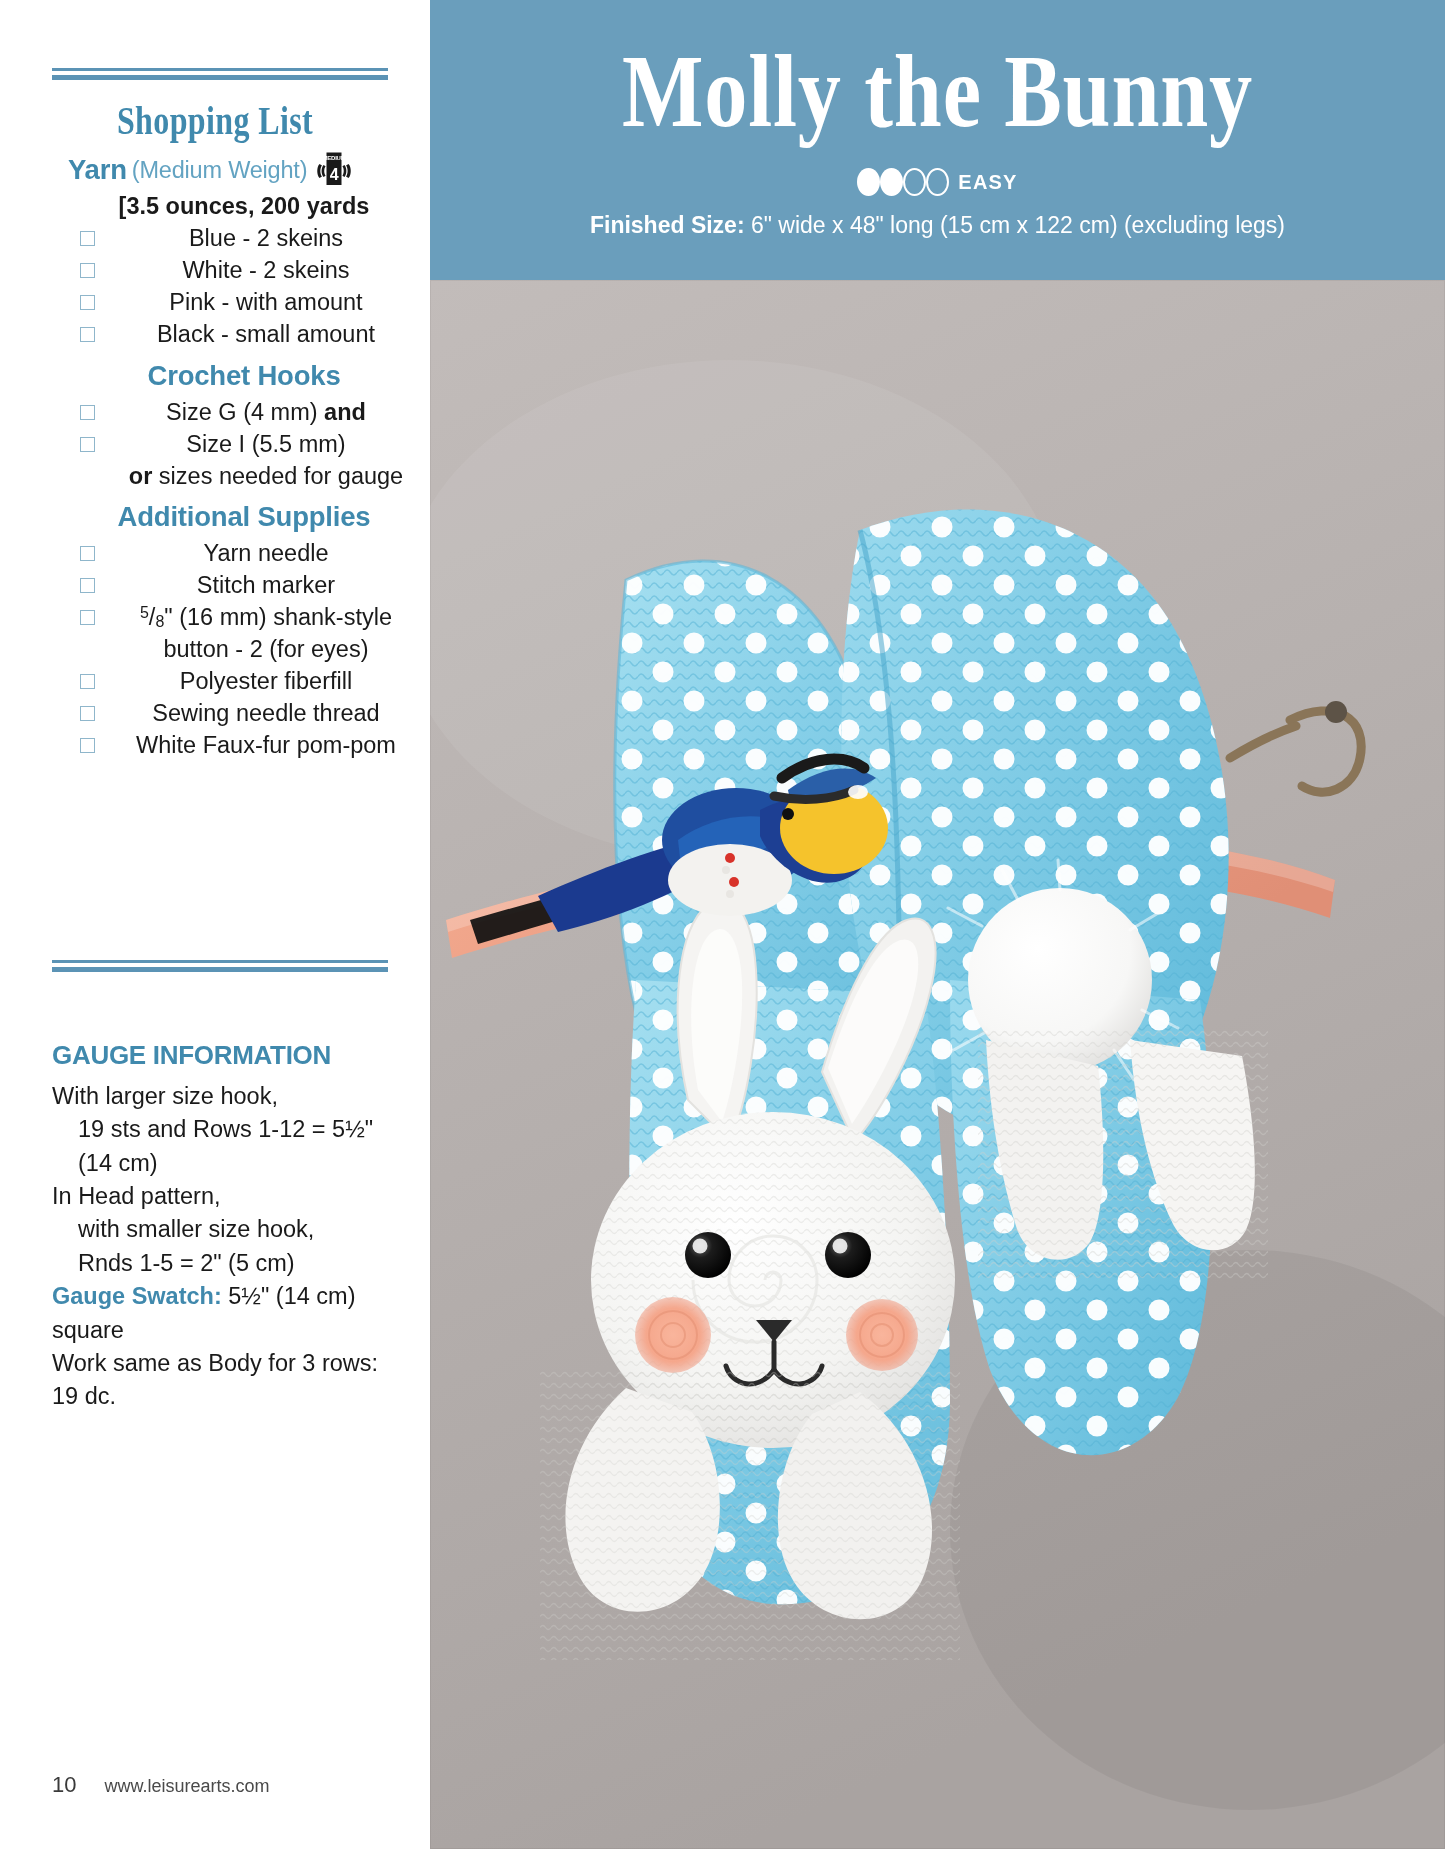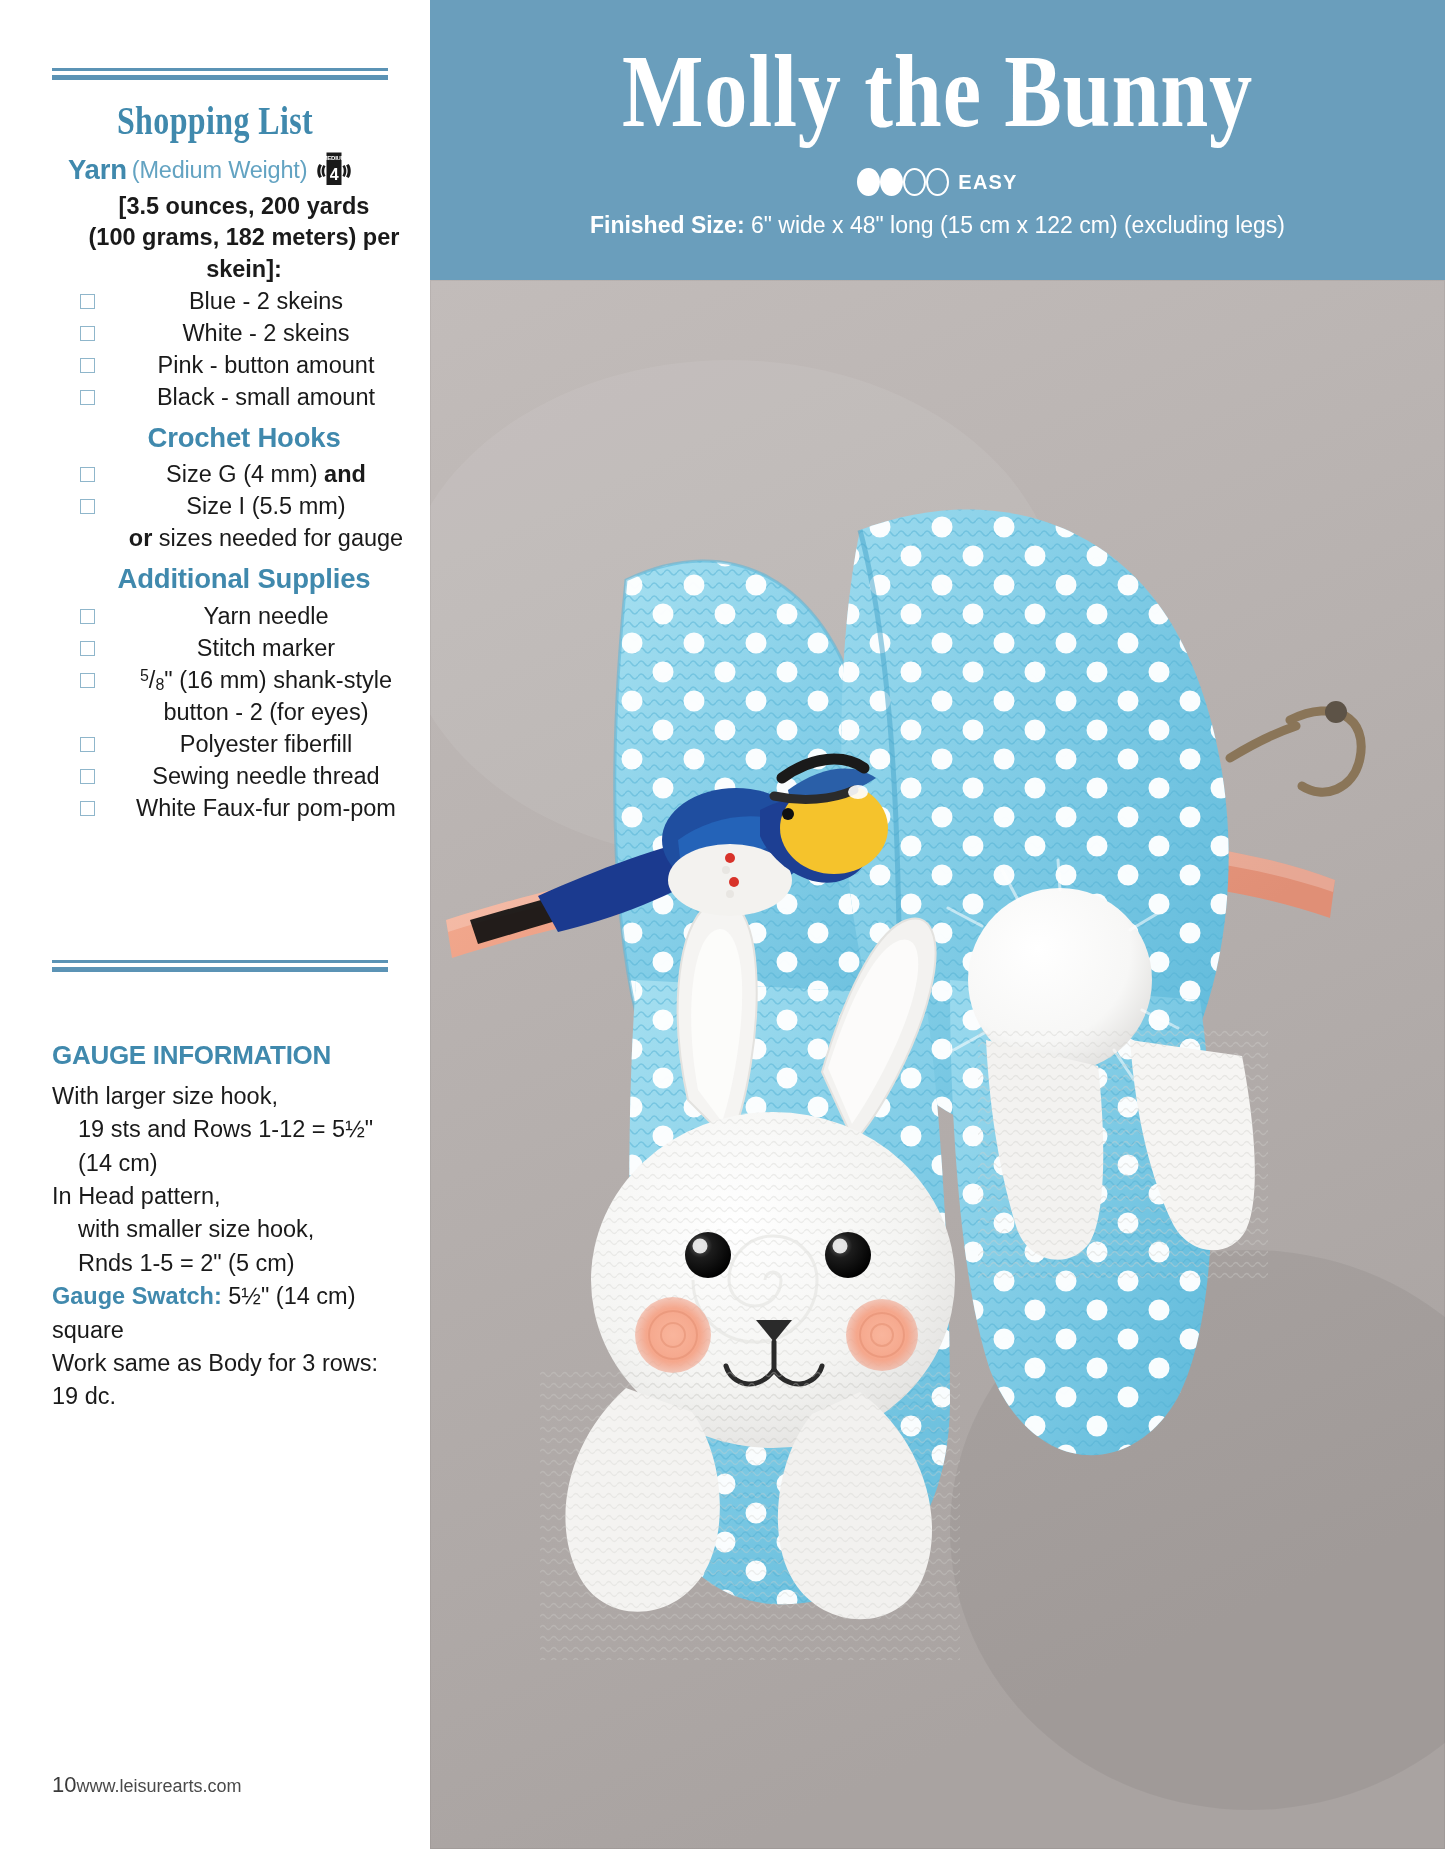--- a/index.html
+++ b/index.html
@@ -183,20 +183,21 @@
     font-weight: bold;
   }
 
   
   .footer {
     position: absolute;
     left: 52px;
     top: 1772px;
     display: flex;
     align-items: baseline;
+    gap: 28px;
   }
   .pg-num {
     font-size: 22px;
     color: #3a3a3a;
   }
   .pg-url {
     font-size: 18px;
     color: #4a4a4a;
   }
 
@@ -303,34 +304,33 @@
               <rect x="11.5" y="0.5" width="15" height="9.5"></rect>
               <rect x="11.5" y="10" width="15" height="23"></rect>
             </g>
             <text x="19" y="8" text-anchor="middle" font-family="Liberation Sans, sans-serif" font-size="6" font-weight="bold" fill="#ffffff">MEDIUM</text>
             <text x="19" y="28" text-anchor="middle" font-family="Liberation Sans, sans-serif" font-size="16" font-weight="bold" fill="#ffffff">4</text>
           </svg>
         </span>
       </div>
 
       <div class="bracket-line">[3.5 ounces, 200 yards</div>
-      <div class="bracket-line">(100 grams, 182 meters) per skein]:</div>
 
       <ul class="checklist">
         <li>
           <span class="checkbox"></span>
           <span class="li-text">Blue - 2 skeins</span>
         </li>
         <li>
           <span class="checkbox"></span>
           <span class="li-text">White - 2 skeins</span>
         </li>
         <li>
           <span class="checkbox"></span>
-          <span class="li-text">Pink - button amount</span>
+          <span class="li-text">Pink - with amount</span>
         </li>
         <li>
           <span class="checkbox"></span>
           <span class="li-text">Black - small amount</span>
         </li>
       </ul>
 
       <div class="sec-head">Crochet Hooks</div>
 
       <ul class="checklist">

